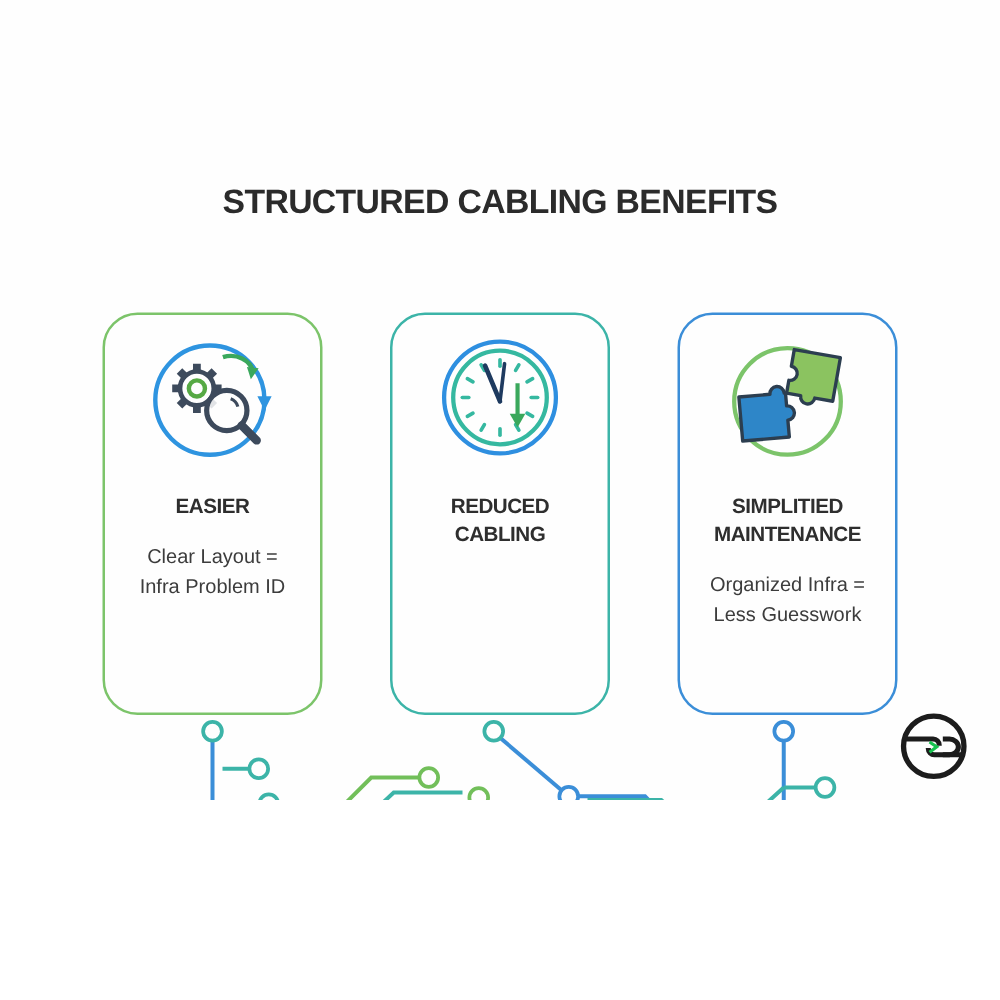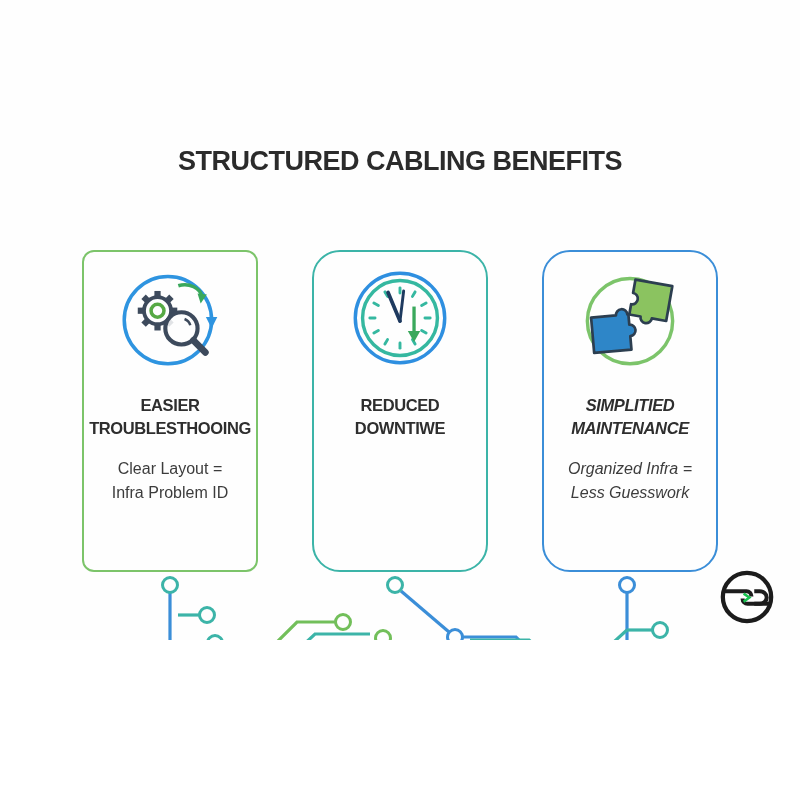--- a/index.html
+++ b/index.html
@@ -30,23 +30,23 @@
     width: 176px;
     height: 322px;
     border: 2.5px solid #999;
     border-radius: 28px;
     background: #fefefe;
     display: flex;
     flex-direction: column;
     align-items: center;
     padding-top: 14px;
   }
-  .card-1 { left: 82px; border-radius: 12px; }
+  .card-1 { left: 82px; }
   .card-2 { left: 312px; }
-  .card-3 { left: 542px; font-style: italic; }
+  .card-3 { left: 542px; }
   .card-icon { width: 104px; height: 104px; }
   .card-icon svg { width: 104px; height: 104px; }
   .card-title {
     margin-top: 24px;
     text-align: center;
     font-size: 16.5px;
     font-weight: 700;
     letter-spacing: -0.4px;
     line-height: 1.38;
     color: #2e2e2e;
@@ -109,21 +109,20 @@
           </g>
           <circle cx="38" cy="43" r="6.2" stroke="#56a944" stroke-width="3.4"></circle>
 
           <circle cx="61" cy="60" r="15.5" stroke="#3d4a5c" stroke-width="4" fill="#fefefe" fill-opacity="0.85"></circle>
           <path d="M64,51 A9,9 0 0 1 69.5,57" stroke="#3d4a5c" stroke-width="2.4"></path>
           <line x1="72.5" y1="71.5" x2="84" y2="83" stroke="#3d4a5c" stroke-width="6.5" stroke-linecap="round"></line>
         </svg>
       </div>
       <div class="card-title">
         <div>EASIER</div>
-        <div>TROUBLESTHOOING</div>
       </div>
       <div class="card-sub">
         <div>Clear Layout =</div>
         <div>Infra Problem ID</div>
       </div>
     </div>
 
     <div class="card card-2" style="border-color: rgb(60, 180, 168);">
       <div class="card-icon">
         <svg viewBox="0 0 100 100" fill="none">
@@ -148,21 +147,21 @@
             <line x1="50" y1="53" x2="53.5" y2="24" stroke-width="2.8"></line>
           </g>
           <g>
             <line x1="63.5" y1="39" x2="63.5" y2="66" stroke="#3aa85c" stroke-width="3.2"></line>
             <polygon points="57.5,62.5 69.5,62.5 63.5,73" fill="#3aa85c"></polygon>
           </g>
         </svg>
       </div>
       <div class="card-title">
         <div>REDUCED</div>
-        <div>DOWNTIWE</div>
+        <div>CABLING</div>
       </div>
       <div class="card-sub">
       </div>
     </div>
 
     <div class="card card-3" style="border-color: rgb(59, 142, 216);">
       <div class="card-icon">
         <svg viewBox="0 0 100 100" fill="none">
           <circle cx="50" cy="53" r="41" stroke="#7cc46a" stroke-width="3.3"></circle>
 

